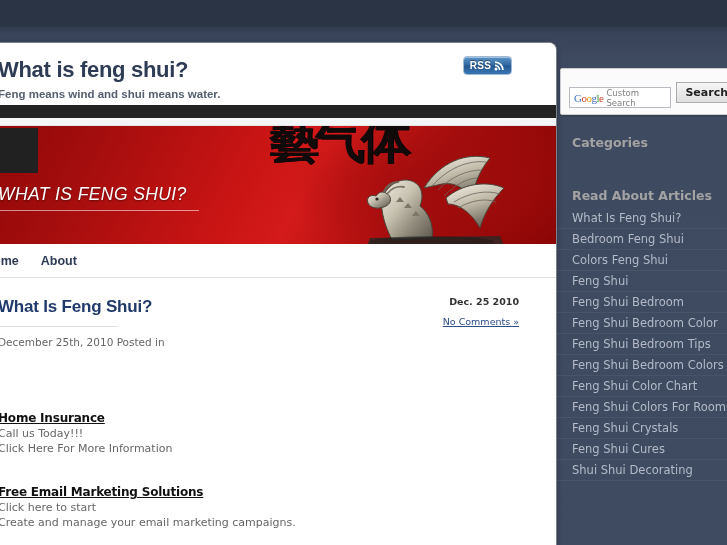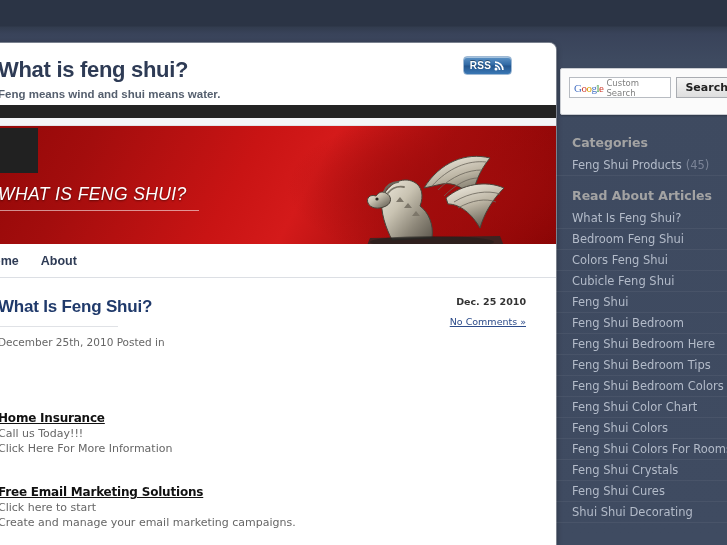--- a/index.html
+++ b/index.html
@@ -66,21 +66,21 @@
     position:absolute; left:408px; top:18px; width:146px; height:104px;
   }
   
   #nav {
     height:34px; background:#fff; display:flex; align-items:center;
     padding-left:30px; gap:22px; border-bottom:1px solid #dcdfe4;
   }
   #nav a { font-size:12.5px; font-weight:bold; color:#2e3b55; text-decoration:none; cursor:pointer; }
   
   #article { padding:19px 46px 0 44px; position:relative; }
-  #meta-box { position:absolute; right:30px; top:18px; text-align:right; }
+  #meta-box { position:absolute; right:37px; top:18px; text-align:right; }
   #post-date { font-size:9.5px; color:#333; font-weight:bold; font-family:"DejaVu Sans", sans-serif; }
   #comments-link { font-size:9.5px; color:#2d4c8a; text-decoration:underline; display:block; margin-top:9px; cursor:pointer; font-family:"DejaVu Sans", sans-serif;}
   #post-title { font-size:17px; font-weight:bold; color:#203a6b; letter-spacing:-.2px; }
   #title-rule { height:1px; background:#e0e2e6; margin:9px 0 9px 0; width:120px; }
   #post-sub { font-size:10.5px; color:#666; font-family:"DejaVu Sans", sans-serif; }
   
   #ads { margin-top:60px; }
   .ad { margin-bottom:26px; }
   .ad-title {
     font-size:12px; font-weight:bold; color:#111; text-decoration:underline; cursor:pointer;
@@ -91,21 +91,21 @@
   #sidebar { position:absolute; left:556px; top:43px; width:171px; height:502px; }
   #search-widget {
     position:absolute; left:4px; top:25px; width:178px; height:47px;
     background:#fbfbfb; border:1px solid #c9ccd1; border-radius:2px;
     box-shadow:0 1px 2px rgba(0,0,0,.25);
   }
   #search-inner { display:flex; align-items:center; padding:8px 0 0 8px; }
   #search-field {
     width:112px; height:21px; background:#fff; border:1px solid #b8bcc2;
     display:flex; align-items:center; padding-left:4px; gap:3px;
-    font-size:8.5px; color:#808080; font-family:"DejaVu Sans", sans-serif;
+    font-size:8.5px; color:#808080; font-family:"DejaVu Sans", sans-serif;margin-top:10px;
   }
   #g-logo { font-family:"Liberation Serif", serif; font-size:11px; letter-spacing:-.5px; font-weight:normal; }
   #g-logo .b { color:#4671c4; } #g-logo .r { color:#cf4032; }
   #g-logo .y { color:#d9a400; } #g-logo .g { color:#3c9a3c; }
   #search-btn {
     margin-left:5px; height:21px; padding:0 8px; display:flex; align-items:center;
     background:linear-gradient(180deg,#f6f6f6,#dedede); border:1px solid #a9acb1;
     font-size:11px; font-weight:bold; color:#222; cursor:pointer; white-space:nowrap;
     font-family:"DejaVu Sans", sans-serif;
   }
@@ -144,20 +144,21 @@
         <path d="M1 2.1a7.9 7.9 0 0 1 7.9 7.9" stroke="#fff" stroke-width="1.6" fill="none"></path>
       </svg>
     </div>
   </div>
 
   <div id="header-rule"></div>
   <div id="header-gap"></div>
 
   <div id="banner">
     <div id="banner-blackbox"></div>
+    <div id="calligraphy">藝气体</div>
 
     <svg id="dragon" viewBox="0 0 146 104">
       <defs>
         <linearGradient id="silv" x1="0" y1="0" x2="1" y2="1">
           <stop offset="0%" stop-color="#efeade"></stop>
           <stop offset="38%" stop-color="#c9c3b2"></stop>
           <stop offset="70%" stop-color="#8e887a"></stop>
           <stop offset="100%" stop-color="#5d584e"></stop>
         </linearGradient>
         <linearGradient id="wing" x1="0" y1="0" x2="0.4" y2="1">
@@ -230,63 +231,51 @@
     <div id="search-inner">
       <div id="search-field">
         <span id="g-logo"><span class="b">G</span><span class="r">o</span><span class="y">o</span><span class="b">g</span><span class="g">l</span><span class="r">e</span></span>
         <span>Custom Search</span>
       </div>
       <div id="search-btn">Search</div>
     </div>
   </div>
 
   <div class="side-head" id="cat-head">Categories</div>
-  <div id="cat-list">
-    <div class="side-row">
-      <span>Feng Shui Products</span>
-      <span class="cnt">(45)</span>
-    </div>
-  </div>
 
   <div class="side-head" id="articles-head">Read About Articles</div>
   <div id="articles-list">
       <div class="side-row">
         <span>What Is Feng Shui?</span>
       </div>
       <div class="side-row">
         <span>Bedroom Feng Shui</span>
       </div>
       <div class="side-row">
         <span>Colors Feng Shui</span>
       </div>
       <div class="side-row">
-        <span>Cubicle Feng Shui</span>
-      </div>
-      <div class="side-row">
         <span>Feng Shui</span>
       </div>
       <div class="side-row">
         <span>Feng Shui Bedroom</span>
       </div>
       <div class="side-row">
-        <span>Feng Shui Bedroom Here</span>
+        <span>Feng Shui Bedroom Color</span>
       </div>
       <div class="side-row">
         <span>Feng Shui Bedroom Tips</span>
       </div>
       <div class="side-row">
         <span>Feng Shui Bedroom Colors</span>
       </div>
       <div class="side-row">
         <span>Feng Shui Color Chart</span>
       </div>
       <div class="side-row">
-        <span>Feng Shui Colors</span>
-      </div>
-      <div class="side-row">
         <span>Feng Shui Colors For Rooms</span>
       </div>
       <div class="side-row">
         <span>Feng Shui Crystals</span>
       </div>
       <div class="side-row">
         <span>Feng Shui Cures</span>
       </div>
       <div class="side-row">
         <span>Shui Shui Decorating</span>

